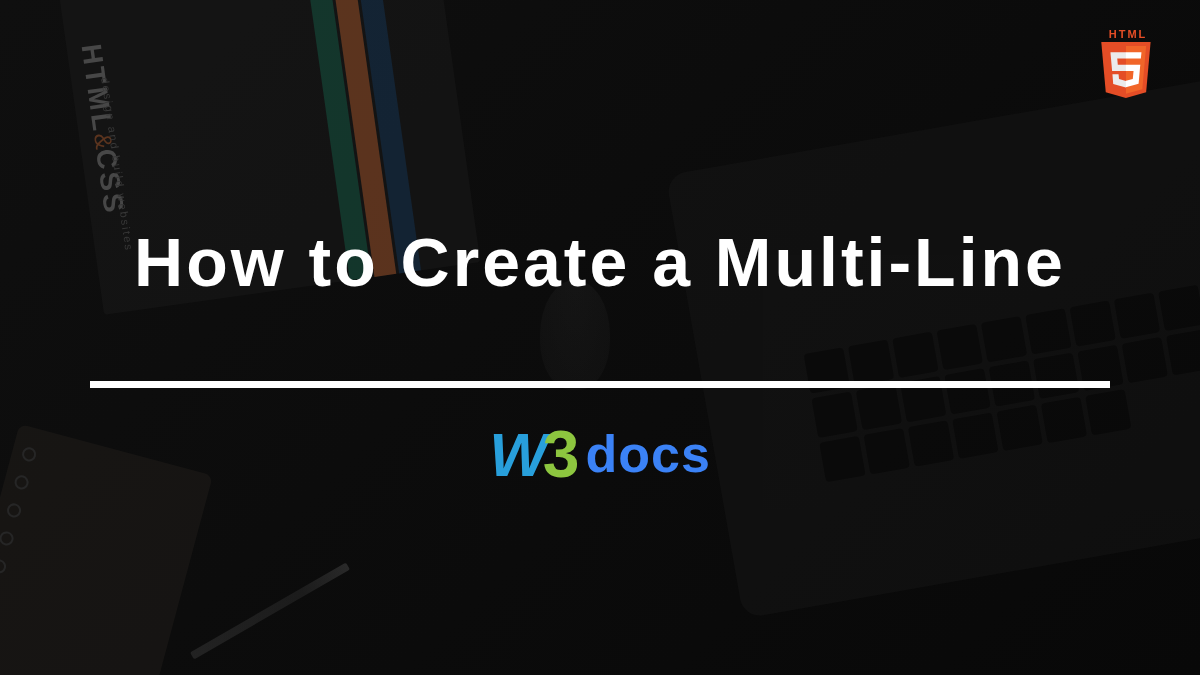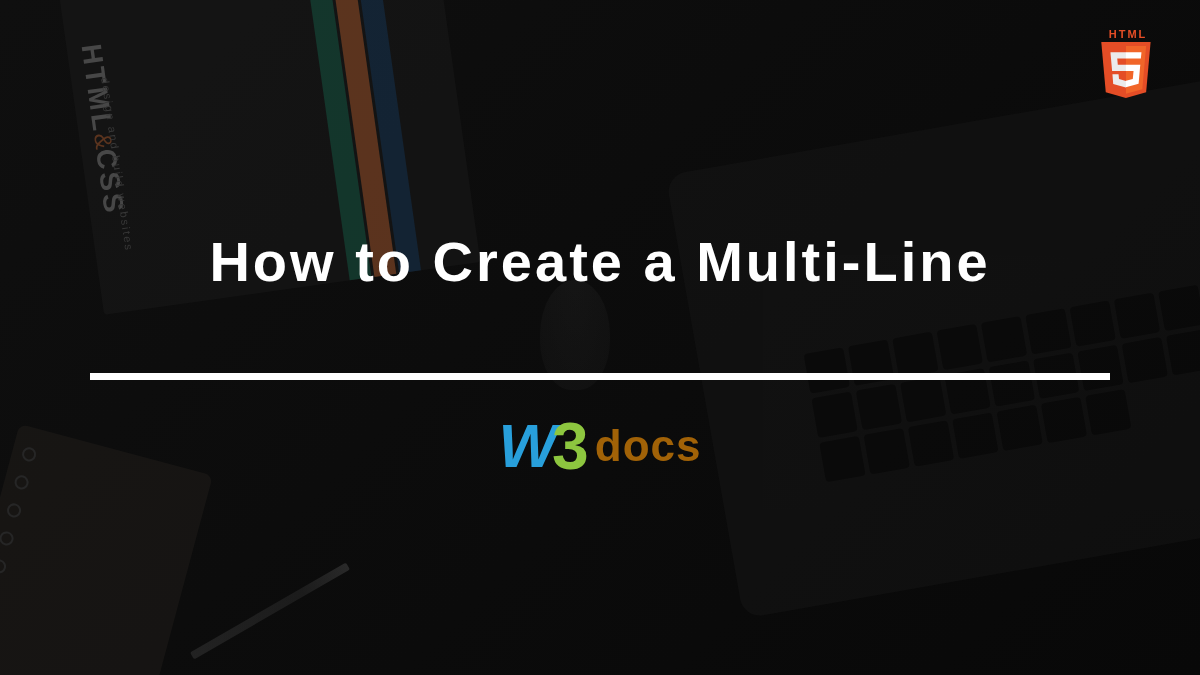--- a/index.html
+++ b/index.html
@@ -204,21 +204,21 @@
       height: 100%;
       display: flex;
       flex-direction: column;
       align-items: center;
       justify-content: center;
       padding: 0 90px;
     }
     
     .main-title {
       color: #ffffff;
-      font-size: 56px;
+      font-size: 68px;
       font-weight: 800;
       text-align: center;
       line-height: 1.45;
       letter-spacing: 3px;
       margin-top: 30px;
     }
     
     .divider {
       width: 1020px;
       height: 7px;
@@ -242,22 +242,22 @@
     }
     
     .logo-3 {
       color: #8DC63F;
       font-size: 66px;
       font-weight: 700;
       margin-left: -4px;
     }
     
     .logo-docs {
-      color: #a16207;
-      font-size: 44px;
+      color: #3b82f6;
+      font-size: 52px;
       font-weight: 600;
       margin-left: 4px;
       letter-spacing: 1px;
     }
   </style>
 </head>
 <body>
 
 <div class="background-layer">
   <div class="bg-book">

